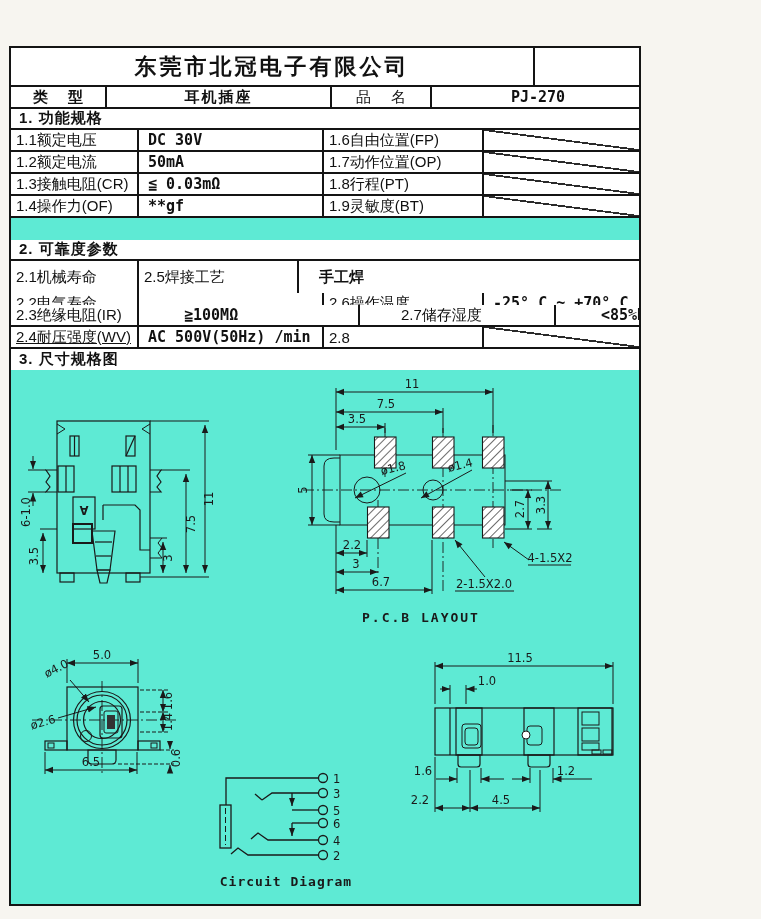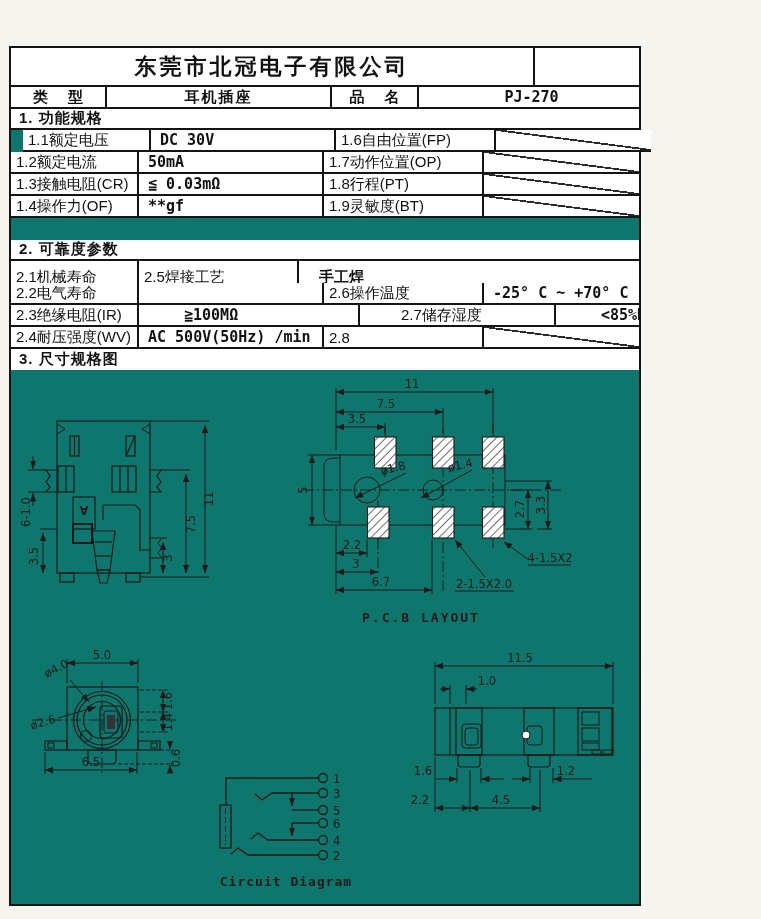--- a/index.html
+++ b/index.html
@@ -1,31 +1,31 @@
 <!DOCTYPE html>
 <html><head>
 <meta charset="utf-8">
 <style>
   html,body{margin:0;padding:0;}
   body{background:#eceae4;font-family:"Liberation Sans",sans-serif;color:#111;}
   .canvas{position:relative;width:761px;height:919px;background:#f7f5f0;overflow:hidden;}
-  .doc{position:absolute;left:9px;top:46px;width:632px;height:860px;background:#0f766e;
+  .doc{position:absolute;left:9px;top:46px;width:632px;height:860px;background:#5eead4;
        border:2px solid #141414;box-sizing:border-box;padding-left:26px;}
   .row{position:absolute;left:0;width:100%;display:flex;box-sizing:border-box;
        border-bottom:2px solid #141414;background:#fff;}
   .cell{box-sizing:border-box;border-right:2px solid #141414;display:flex;align-items:center;
         font-size:15px;overflow:hidden;white-space:nowrap;padding:0 4px;}
   .cell.last{border-right:none;}
   .lab{padding-left:5px;}
   .val{font-family:"DejaVu Sans Mono","Liberation Mono",monospace;font-weight:bold;padding-left:9px;font-size:15px;}
   .sect{font-size:15px;font-weight:bold;padding-left:8px;letter-spacing:1px;}
   .c1{width:128px;} .c2{width:185px;} .c3{width:160px;} .c4{flex:1;}
   .i1{width:96px;justify-content:center;font-weight:bold;letter-spacing:8px;padding-left:12px;}
   .i2{width:225px;justify-content:center;font-weight:bold;letter-spacing:2px;}
-  .i3{width:87px;justify-content:center;font-weight:bold;letter-spacing:8px;padding-left:12px;}
+  .i3{width:100px;justify-content:center;font-weight:normal;letter-spacing:8px;padding-left:12px;}
   .i4{flex:1;justify-content:center;}
   .h1{width:524px;justify-content:center;font-size:22px;font-weight:bold;letter-spacing:3px;}
   .h2{flex:1;justify-content:flex-end;font-family:"Liberation Serif","DejaVu Serif",serif;
       font-size:30px;padding-right:6px;}
   .diag{background:linear-gradient(to top right,transparent calc(50% - 0.9px),
         #2a2a2a calc(50% - 0.9px),#2a2a2a calc(50% + 0.9px),transparent calc(50% + 0.9px));}
   svg.draw{position:absolute;overflow:visible;}
   svg.draw text{font-family:"DejaVu Sans","Liberation Sans",sans-serif;font-size:11.5px;fill:#1a1a1a;}
   svg.draw .ttl{font-family:"DejaVu Sans Mono","Liberation Mono",monospace;font-weight:bold;font-size:13px;}
   .defs{position:absolute;width:0;height:0;}
@@ -59,21 +59,21 @@
   <div class="row" style="top:39px;height:22px;">
     <div class="cell i1">类 型</div>
     <div class="cell i2">耳机插座</div>
     <div class="cell i3">品 名</div>
     <div class="cell i4 last val">PJ-270</div>
   </div>
 
   <div class="row" style="top:61px;height:21px;">
     <div class="cell sect last">1.  功能规格</div>
   </div>
-  <div class="row" style="top:82px;height:22px;margin-left:12px;">
+  <div class="row" style="top:82px;height:22px;">
     <div class="cell c1 lab">1.1额定电压</div>
     <div class="cell c2 val">DC 30V</div>
     <div class="cell c3 lab">1.6自由位置(FP)</div>
     <div class="cell c4 last diag"></div>
   </div>
   <div class="row" style="top:104px;height:22px;">
     <div class="cell c1 lab">1.2额定电流</div>
     <div class="cell c2 val">50mA</div>
     <div class="cell c3 lab">1.7动作位置(OP)</div>
     <div class="cell c4 last diag"></div>
@@ -92,34 +92,34 @@
   </div>
 
   <div class="row" style="top:192px;height:21px;">
     <div class="cell sect last">2.  可靠度参数</div>
   </div>
   <div class="row" style="top:213px;height:34px;">
     <div class="cell c1 lab">2.1机械寿命</div>
     <div class="cell c3 lab">2.5焊接工艺</div>
     <div class="cell c4 last" style="padding-left:20px;font-weight:bold;">手工焊</div>
   </div>
-  <div class="row" style="top:235px;height:22px;">
+  <div class="row" style="top:245px;height:22px;">
     <div class="cell c1 lab">2.2电气寿命</div>
     <div class="cell c2"></div>
     <div class="cell c3 lab">2.6操作温度</div>
     <div class="cell c4 last val">-25° C ~ +70° C</div>
   </div>
   <div class="row" style="top:257px;height:22px;gap:36px;">
     <div class="cell c1 lab">2.3绝缘电阻(IR)</div>
     <div class="cell c2 val">≧100MΩ</div>
     <div class="cell c3 lab">2.7储存湿度</div>
     <div class="cell c4 last val">&lt;85%RH</div>
   </div>
   <div class="row" style="top:279px;height:22px;">
-    <div class="cell c1 lab" style="padding-right:0;">2.4耐压强度(WV)</div>
+    <div class="cell c1 lab" style="padding-right:0;text-decoration:underline;">2.4耐压强度(WV)</div>
     <div class="cell c2 val">AC 500V(50Hz) /min</div>
     <div class="cell c3 lab">2.8</div>
     <div class="cell c4 last diag"></div>
   </div>
 
   <div class="row" style="top:301px;height:21px;border-bottom:none;">
     <div class="cell sect last">3.  尺寸规格图</div>
   </div>
 </div>
 

